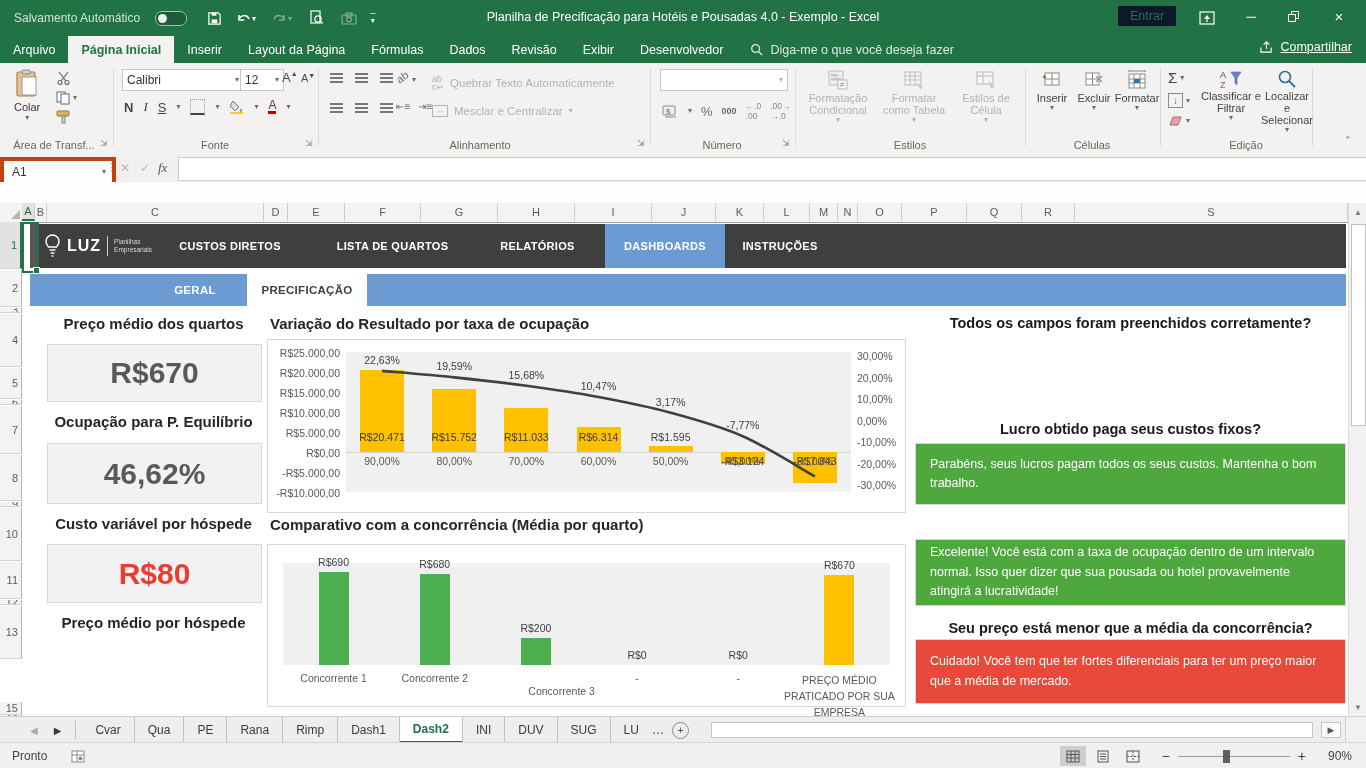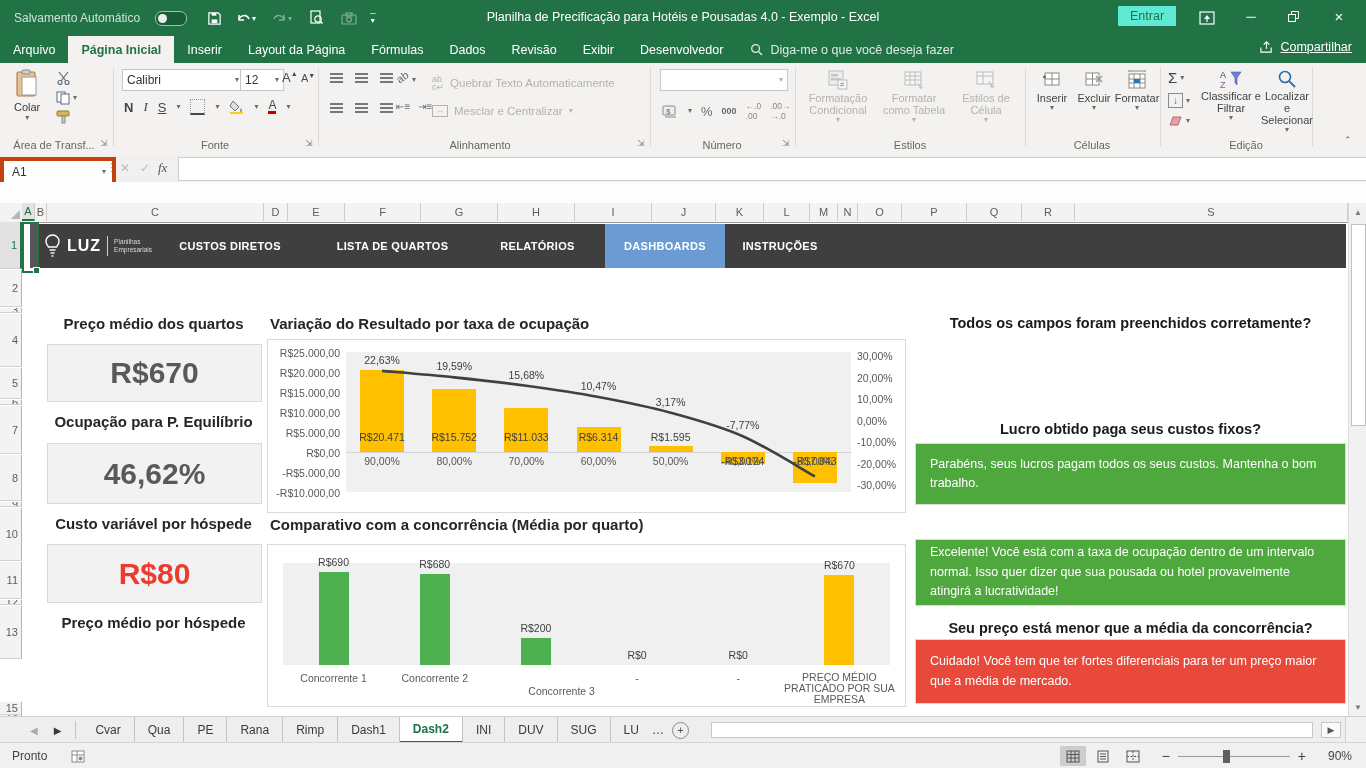--- a/index.html
+++ b/index.html
@@ -6,21 +6,21 @@
     font-family:"Liberation Sans","DejaVu Sans",sans-serif;background:#fff;}
   #app{position:relative;width:1366px;height:768px;background:#fff;}
   .abs{position:absolute;}
   
   #titlebar{left:0;top:0;width:1366px;height:36px;background:#217346;color:#fff;}
   .tb-txt{font-size:12px;color:#cfe3d8;}
   .toggle{width:30px;height:13px;border:1px solid #9dc3ae;border-radius:7px;background:#1a5c38;position:relative;}
   .toggle .knob{position:absolute;left:2px;top:1.5px;width:9px;height:9px;border-radius:50%;background:#e8f1ec;}
   .qa-ic{width:22px;height:22px;display:flex;align-items:center;justify-content:center;}
   .win-title{font-size:12.5px;color:#fff;white-space:nowrap;}
-  .signin{background:#5eead4;color:#217346;font-size:12.5px;padding:3px 12px;border-radius:1px;}
+  .signin{background:#0f172a;color:#217346;font-size:12.5px;padding:3px 12px;border-radius:1px;}
   .winbtn{width:34px;height:26px;display:flex;align-items:center;justify-content:center;color:#fff;font-size:13px;}
   
   #menurow{left:0;top:36px;width:1366px;height:27px;background:#217346;color:#fff;display:flex;align-items:stretch;}
   .mtab{display:flex;align-items:center;padding:0 13px;font-size:12.5px;color:#fff;}
   .mtab.active{background:#f3f2f1;color:#217346;font-weight:bold;}
   .search-lbl{display:flex;align-items:center;gap:7px;margin-left:14px;font-size:12.5px;color:#dcebe3;}
   .share{position:absolute;right:14px;top:40px;display:flex;align-items:center;gap:6px;font-size:12.5px;color:#fff;}
   
   #ribbon{left:0;top:63px;width:1366px;height:92px;background:#f3f2f1;border-bottom:1px solid #d4d2d0;font-size:11px;color:#444;}
   .rdiv{position:absolute;top:5px;height:78px;width:1px;background:#dcdad8;}
@@ -481,20 +481,24 @@
       <span class="nm">LUZ</span>
       <span class="sep"></span>
       <span class="tag"><span>Planilhas</span><br><span>Empresariais</span></span>
     </div>
     <div class="navitem" style="left:120px;width:160px;">CUSTOS DIRETOS</div>
     <div class="navitem" style="left:280px;width:165px;">LISTA DE QUARTOS</div>
     <div class="navitem" style="left:445px;width:125px;">RELATÓRIOS</div>
     <div class="navitem active" style="left:575px;width:120px;">DASHBOARDS</div>
     <div class="navitem" style="left:695px;width:110px;">INSTRUÇÕES</div>
   </div>
+  <div class="abs" id="bluebar">
+    <div class="subtab" style="left:120px;width:90px;">GERAL</div>
+    <div class="subtab active" style="left:217px;width:120px;">PRECIFICAÇÃO</div>
+  </div>
   <div class="abs" id="a1sel">
       <div class="handle"></div>
     </div>
 
   <div class="kpi-lbl" style="left:47px;top:315px;">Preço médio dos quartos</div>
   <div class="kpi-box" style="top: 344px; height: 56px; color: rgb(89, 89, 89);" id="kpi0">R$670</div>
   <div class="kpi-lbl" style="left:47px;top:413px;">Ocupação para P. Equilíbrio</div>
   <div class="kpi-box" style="top: 443px; height: 59px; color: rgb(89, 89, 89);" id="kpi1">46,62%</div>
   <div class="kpi-lbl" style="left:47px;top:515px;">Custo variável por hóspede</div>
   <div class="kpi-box" style="top: 544px; height: 57px; color: rgb(237, 60, 47);" id="kpi2">R$80</div>
@@ -561,21 +565,21 @@
       <div class="cat" style="left: 107.75px; top: 127px; width: 118px; line-height: 13px;">Concorrente 2</div>
       <div class="bar" style="left: 252.917px; top: 93.1579px; width: 30px; height: 26.8421px; background: rgb(76, 175, 80);"></div>
       <div class="blabel" style="left: 233.917px; top: 77.1579px; width: 68px;">R$200</div>
       <div class="cat" style="left: 208.917px; top: 140px; width: 118px; line-height: 13px; text-align: right;">Concorrente 3</div>
       <div class="blabel" style="left: 335.083px; top: 104px; width: 68px;">R$0</div>
       <div class="cat" style="left: 310.083px; top: 127px; width: 118px; line-height: 13px;">-</div>
       <div class="blabel" style="left: 436.25px; top: 104px; width: 68px;">R$0</div>
       <div class="cat" style="left: 411.25px; top: 127px; width: 118px; line-height: 13px;">-</div>
       <div class="bar" style="left: 556.417px; top: 30.0789px; width: 30px; height: 89.9211px; background: rgb(255, 192, 0);"></div>
       <div class="blabel" style="left: 537.417px; top: 14.0789px; width: 68px;">R$670</div>
-      <div class="cat" style="left: 512.417px; top: 127px; width: 118px; line-height: 11px;">PREÇO MÉDIO PRATICADO POR SUA EMPRESA</div>
+      <div class="cat" style="left: 512.417px; top: 127px; width: 118px; line-height: 16px;">PREÇO MÉDIO PRATICADO POR SUA EMPRESA</div>
     </div>
 
   <div class="q-lbl" style="top:315px;">Todos os campos foram preenchidos corretamente?</div>
   <div class="q-lbl" style="top:421px;">Lucro obtido paga seus custos fixos?</div>
   <div class="q-box" style="top: 443px; height: 62px; background: rgb(79, 168, 61);" id="q1">Parabéns, seus lucros pagam todos os seus custos. Mantenha o bom trabalho.</div>
   <div class="q-box" style="top: 539px; height: 67px; background: rgb(79, 168, 61);" id="q2">Excelente! Você está com a taxa de ocupação dentro de um intervalo normal. Isso quer dizer que sua pousada ou hotel provavelmente atingirá a lucratividade!</div>
   <div class="q-lbl" style="top:620px;">Seu preço está menor que a média da concorrência?</div>
   <div class="q-box" style="top: 639px; height: 65px; background: rgb(232, 73, 58);" id="q3">Cuidado! Você tem que ter fortes diferenciais para ter um preço maior que a média de mercado.</div>
 
   <div class="abs" id="vscroll">

